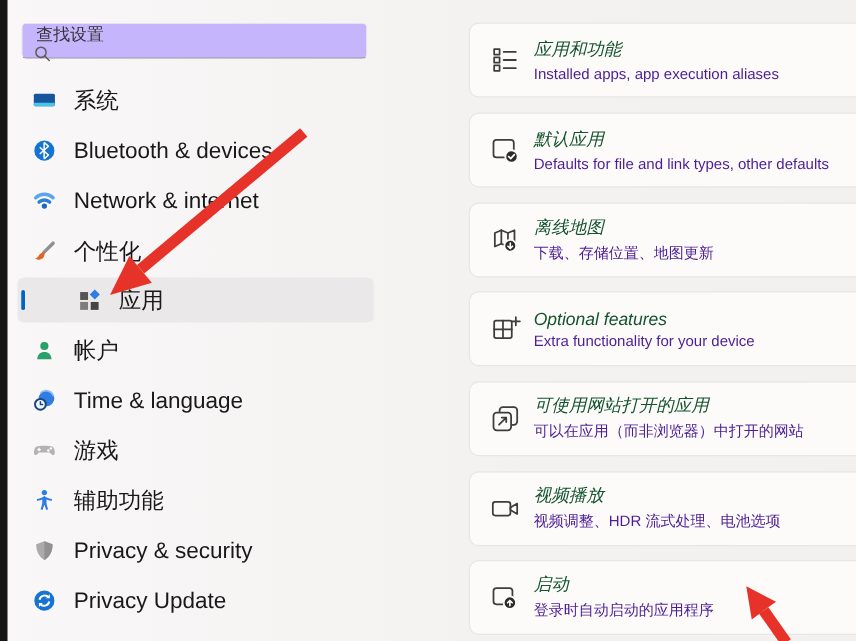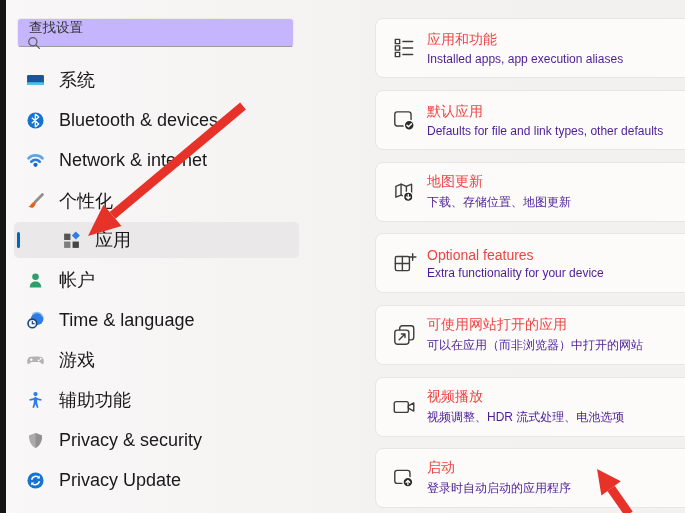--- a/index.html
+++ b/index.html
@@ -34,21 +34,21 @@
   .nav-item .accent{position:absolute;left:3px;top:10px;width:3px;height:16px;border-radius:2px;background:#0067c0;}
 
   
   .card{
     position:absolute;left:375px;width:330px;height:60px;box-sizing:border-box;
     background:#fcfbfa;border:1px solid #e8e6e4;border-radius:8px;
     display:flex;align-items:center;padding-left:15px;cursor:default;
   }
   .card .cicon{width:26px;height:26px;margin-right:10px;flex:0 0 auto;}
   .card .ctext{display:flex;flex-direction:column;gap:3px;min-width:0;}
-  .card .ctitle{font-size:14px;color:#ef4444;white-space:nowrap;}
+  .card .ctitle{font-size:14px;color:#14532d;white-space:nowrap;font-style:italic;}
   .card .csub{font-size:12px;color:#4c1d95;white-space:nowrap;}
 
   .arrows{position:absolute;left:0;top:0;pointer-events:none;z-index:10;}
   .stroke-ico{stroke:#3d3d3d;stroke-width:1.3;fill:none;stroke-linejoin:round;stroke-linecap:round;}
 </style>
 </head>
 <body>
 
 <div class="window-edge"></div>
 
@@ -215,21 +215,21 @@
 <div class="card" style="top:162px">
   <svg class="cicon" viewBox="0 0 24 24">
     <g class="stroke-ico">
       <path d="M4.5 6.8 L9.3 4.8 L14.2 6.8 L19 4.8 L19 14.8 L14.2 16.8 L9.3 14.8 L4.5 16.8 Z"></path>
       <path d="M9.3 4.8 V14.8 M14.2 6.8 V16.8"></path>
     </g>
     <circle cx="15.9" cy="16.3" r="4.4" fill="#2b2b2b" stroke="#fcfbfa" stroke-width="1.4"></circle>
     <path d="M15.9 14.2 V18.2 M14.2 16.6 L15.9 18.3 L17.6 16.6" stroke="#fff" stroke-width="1.2" fill="none" stroke-linecap="round" stroke-linejoin="round"></path>
   </svg>
   <div class="ctext">
-    <span class="ctitle">地图更新</span>
+    <span class="ctitle">离线地图</span>
     <span class="csub">下载、存储位置、地图更新</span>
   </div>
 </div>
 
 <div class="card" style="top:233px">
   <svg class="cicon" viewBox="0 0 24 24">
     <g class="stroke-ico">
       <rect x="4" y="6" width="13" height="13" rx="1.4"></rect>
       <path d="M10.5 6 V19 M4 12.5 H17"></path>
       <path d="M20 3.5 V9.5 M17 6.5 H23"></path>

